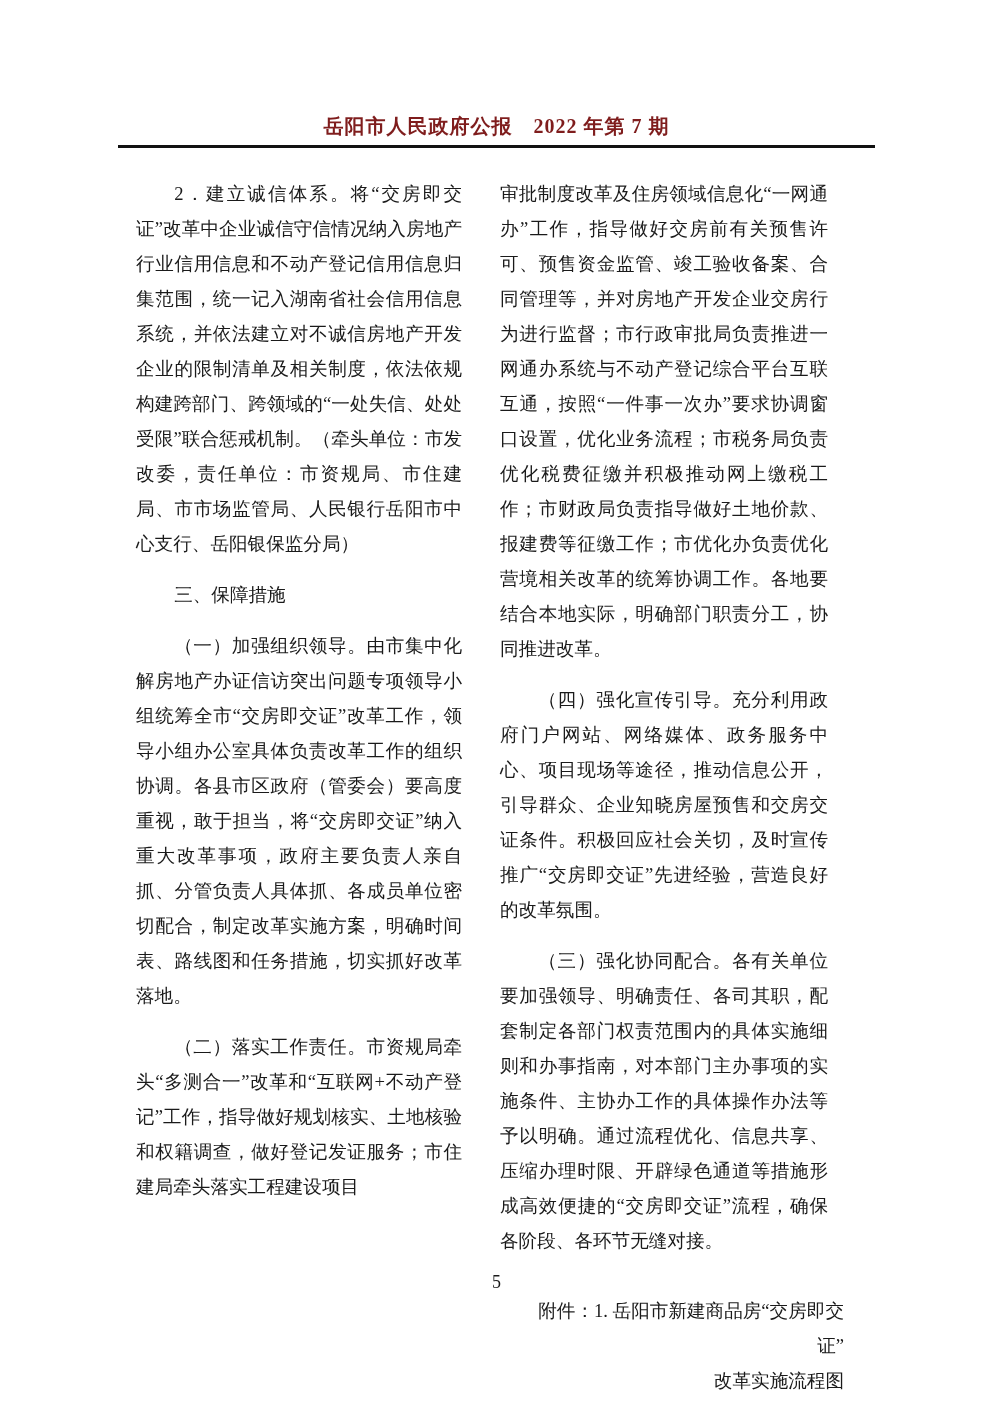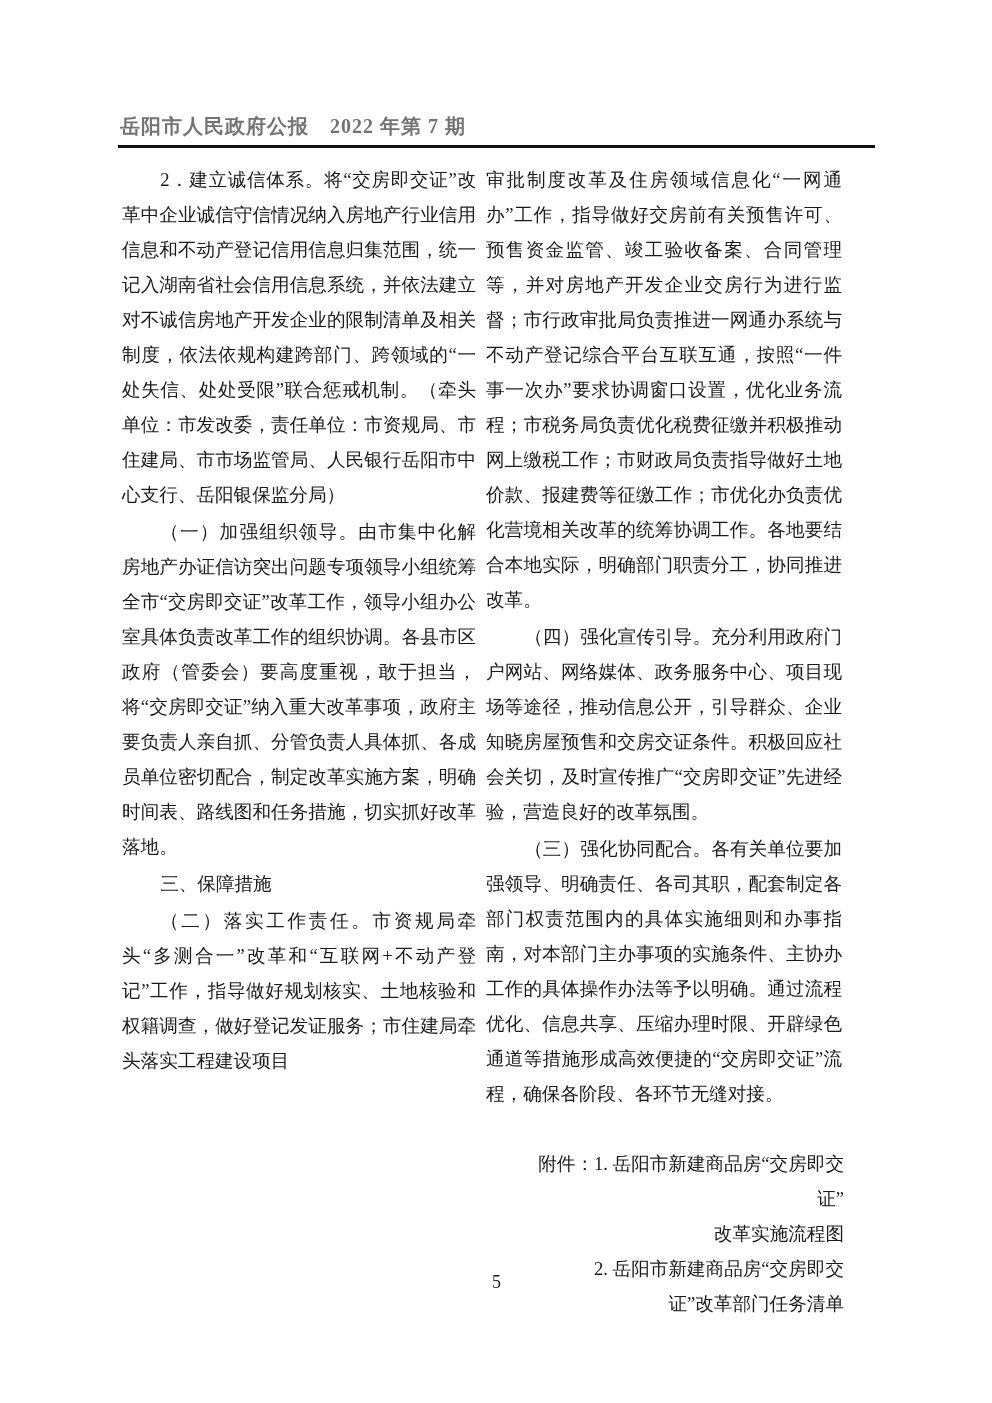--- a/index.html
+++ b/index.html
@@ -10,46 +10,46 @@
     background: #ffffff;
     font-family: "Liberation Serif", "DejaVu Serif", serif;
     color: #1a1a1a;
     overflow: hidden;
   }
   .gazette-header {
     position: absolute;
     left: 120px;
     top: 112px;
     width: 753px;
-    text-align: left;
+    text-align: center;
     font-size: 20px;
     font-weight: bold;
     line-height: 28px;
     letter-spacing: 1px;
-    color: #737373;
+    color: #7f1d1d;
   }
   .header-rule {
     position: absolute;
     left: 118px;
     top: 145px;
     width: 757px;
     height: 3px;
     background: #111111;
   }
   .col {
     position: absolute;
     top: 160px;
     font-size: 18.6px;
     line-height: 35px;
     text-align: justify;
     color: #1a1a1a;
   }
   .col-left  { left: 120px; width: 358px; }
   .col-right { left: 484px; width: 360px; }
-  .para { margin: 2px; text-indent: 2.05em; }
+  .para { margin: 16px; text-indent: 2.05em; }
   .para.no-indent { text-indent: 0; }
   .attachment { margin-top: 35px; }
   .attach-line { line-height: 35px; text-align: right; }
   .page-number {
     position: absolute;
     left: 120px;
     top: 1272px;
     width: 753px;
     text-align: center;
     font-size: 18px;
@@ -60,22 +60,22 @@
 <body>
 
 <div class="page">
 
   <div class="gazette-header">岳阳市人民政府公报　2022 年第 7 期</div>
 
   <div class="header-rule"></div>
 
   <div class="col col-left">
     <p class="para">2．建立诚信体系。将“交房即交证”改革中企业诚信守信情况纳入房地产行业信用信息和不动产登记信用信息归集范围，统一记入湖南省社会信用信息系统，并依法建立对不诚信房地产开发企业的限制清单及相关制度，依法依规构建跨部门、跨领域的“一处失信、处处受限”联合惩戒机制。（牵头单位：市发改委，责任单位：市资规局、市住建局、市市场监管局、人民银行岳阳市中心支行、岳阳银保监分局）</p>
+    <p class="para">三、保障措施</p>
     <p class="para">（一）加强组织领导。由市集中化解房地产办证信访突出问题专项领导小组统筹全市“交房即交证”改革工作，领导小组办公室具体负责改革工作的组织协调。各县市区政府（管委会）要高度重视，敢于担当，将“交房即交证”纳入重大改革事项，政府主要负责人亲自抓、分管负责人具体抓、各成员单位密切配合，制定改革实施方案，明确时间表、路线图和任务措施，切实抓好改革落地。</p>
-    <p class="para">三、保障措施</p>
     <p class="para">（二）落实工作责任。市资规局牵头“多测合一”改革和“互联网+不动产登记”工作，指导做好规划核实、土地核验和权籍调查，做好登记发证服务；市住建局牵头落实工程建设项目</p>
   </div>
 
   <div class="col col-right">
     <p class="para no-indent">审批制度改革及住房领域信息化“一网通办”工作，指导做好交房前有关预售许可、预售资金监管、竣工验收备案、合同管理等，并对房地产开发企业交房行为进行监督；市行政审批局负责推进一网通办系统与不动产登记综合平台互联互通，按照“一件事一次办”要求协调窗口设置，优化业务流程；市税务局负责优化税费征缴并积极推动网上缴税工作；市财政局负责指导做好土地价款、报建费等征缴工作；市优化办负责优化营境相关改革的统筹协调工作。各地要结合本地实际，明确部门职责分工，协同推进改革。</p>
     <p class="para">（四）强化宣传引导。充分利用政府门户网站、网络媒体、政务服务中心、项目现场等途径，推动信息公开，引导群众、企业知晓房屋预售和交房交证条件。积极回应社会关切，及时宣传推广“交房即交证”先进经验，营造良好的改革氛围。</p>
     <p class="para">（三）强化协同配合。各有关单位要加强领导、明确责任、各司其职，配套制定各部门权责范围内的具体实施细则和办事指南，对本部门主办事项的实施条件、主协办工作的具体操作办法等予以明确。通过流程优化、信息共享、压缩办理时限、开辟绿色通道等措施形成高效便捷的“交房即交证”流程，确保各阶段、各环节无缝对接。</p>
 
     <div class="attachment">
       <div class="attach-line" style="margin-left:38px">附件：1. 岳阳市新建商品房“交房即交证”</div>

